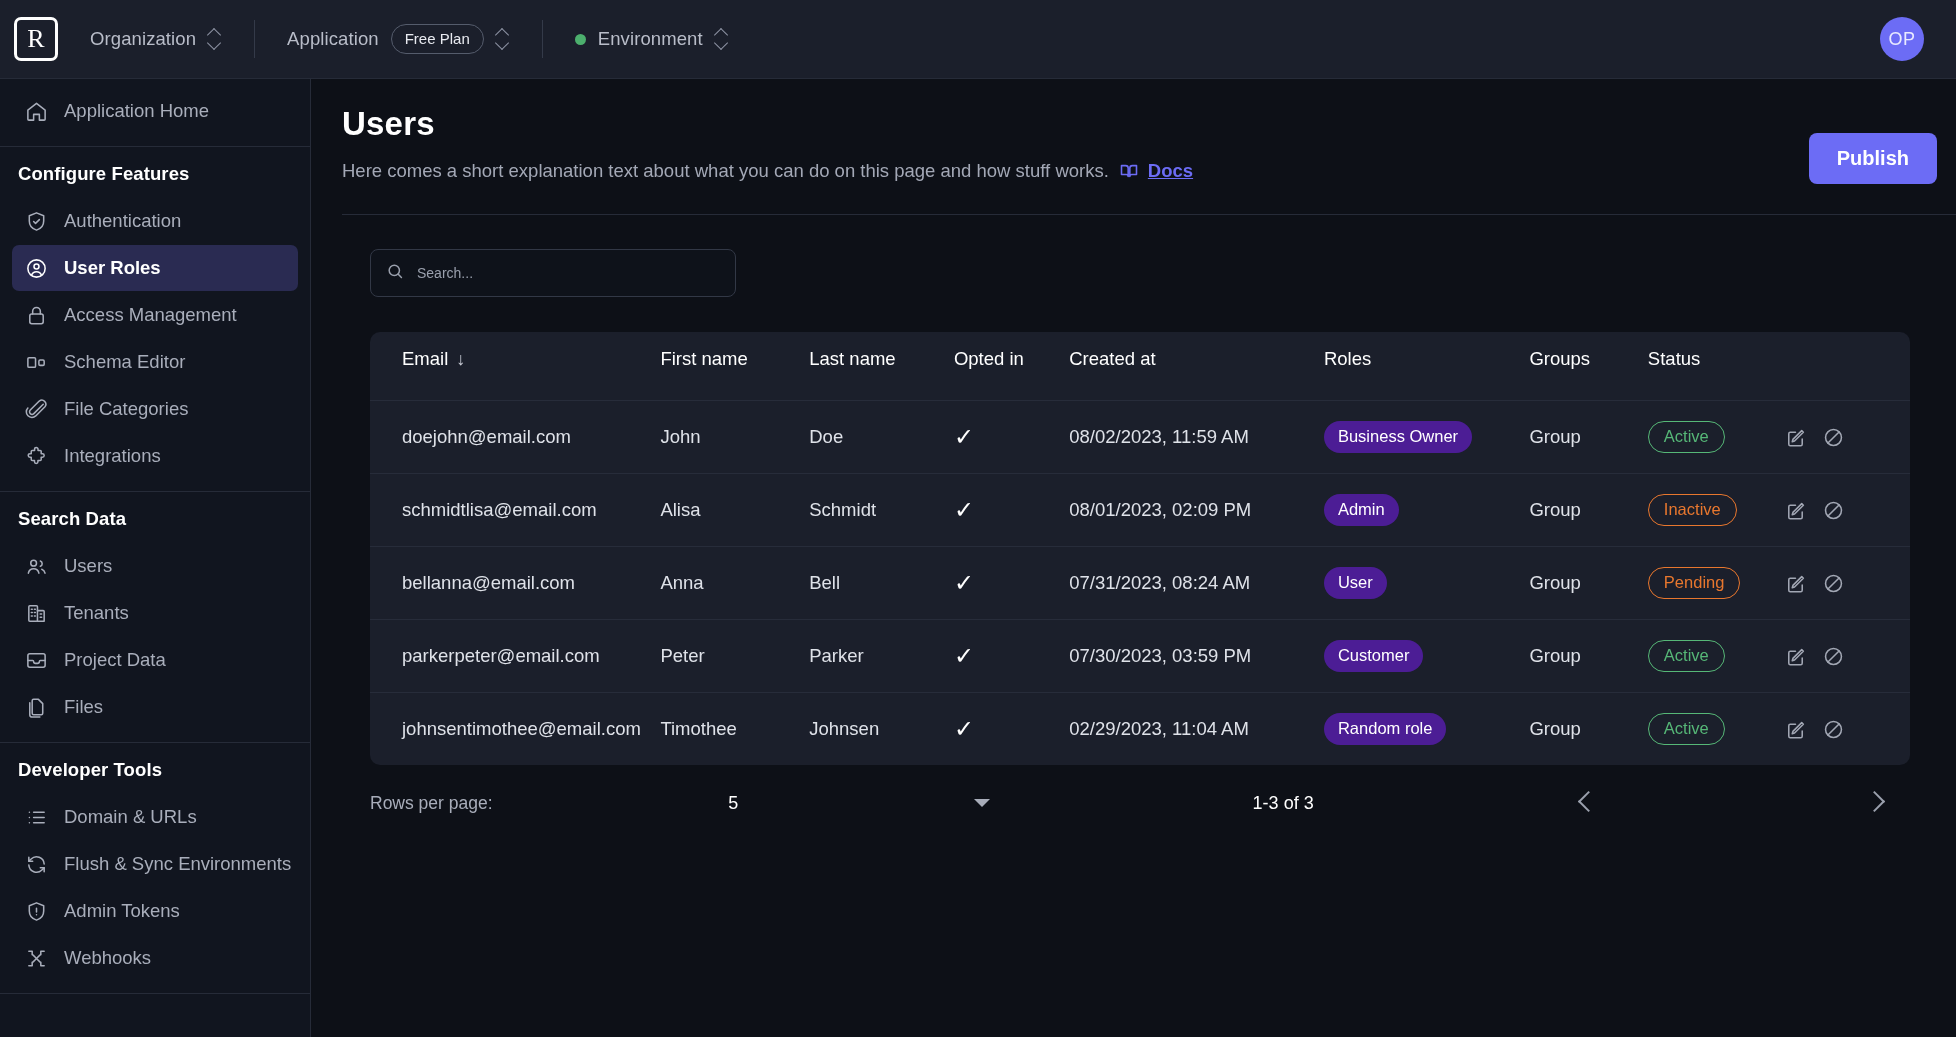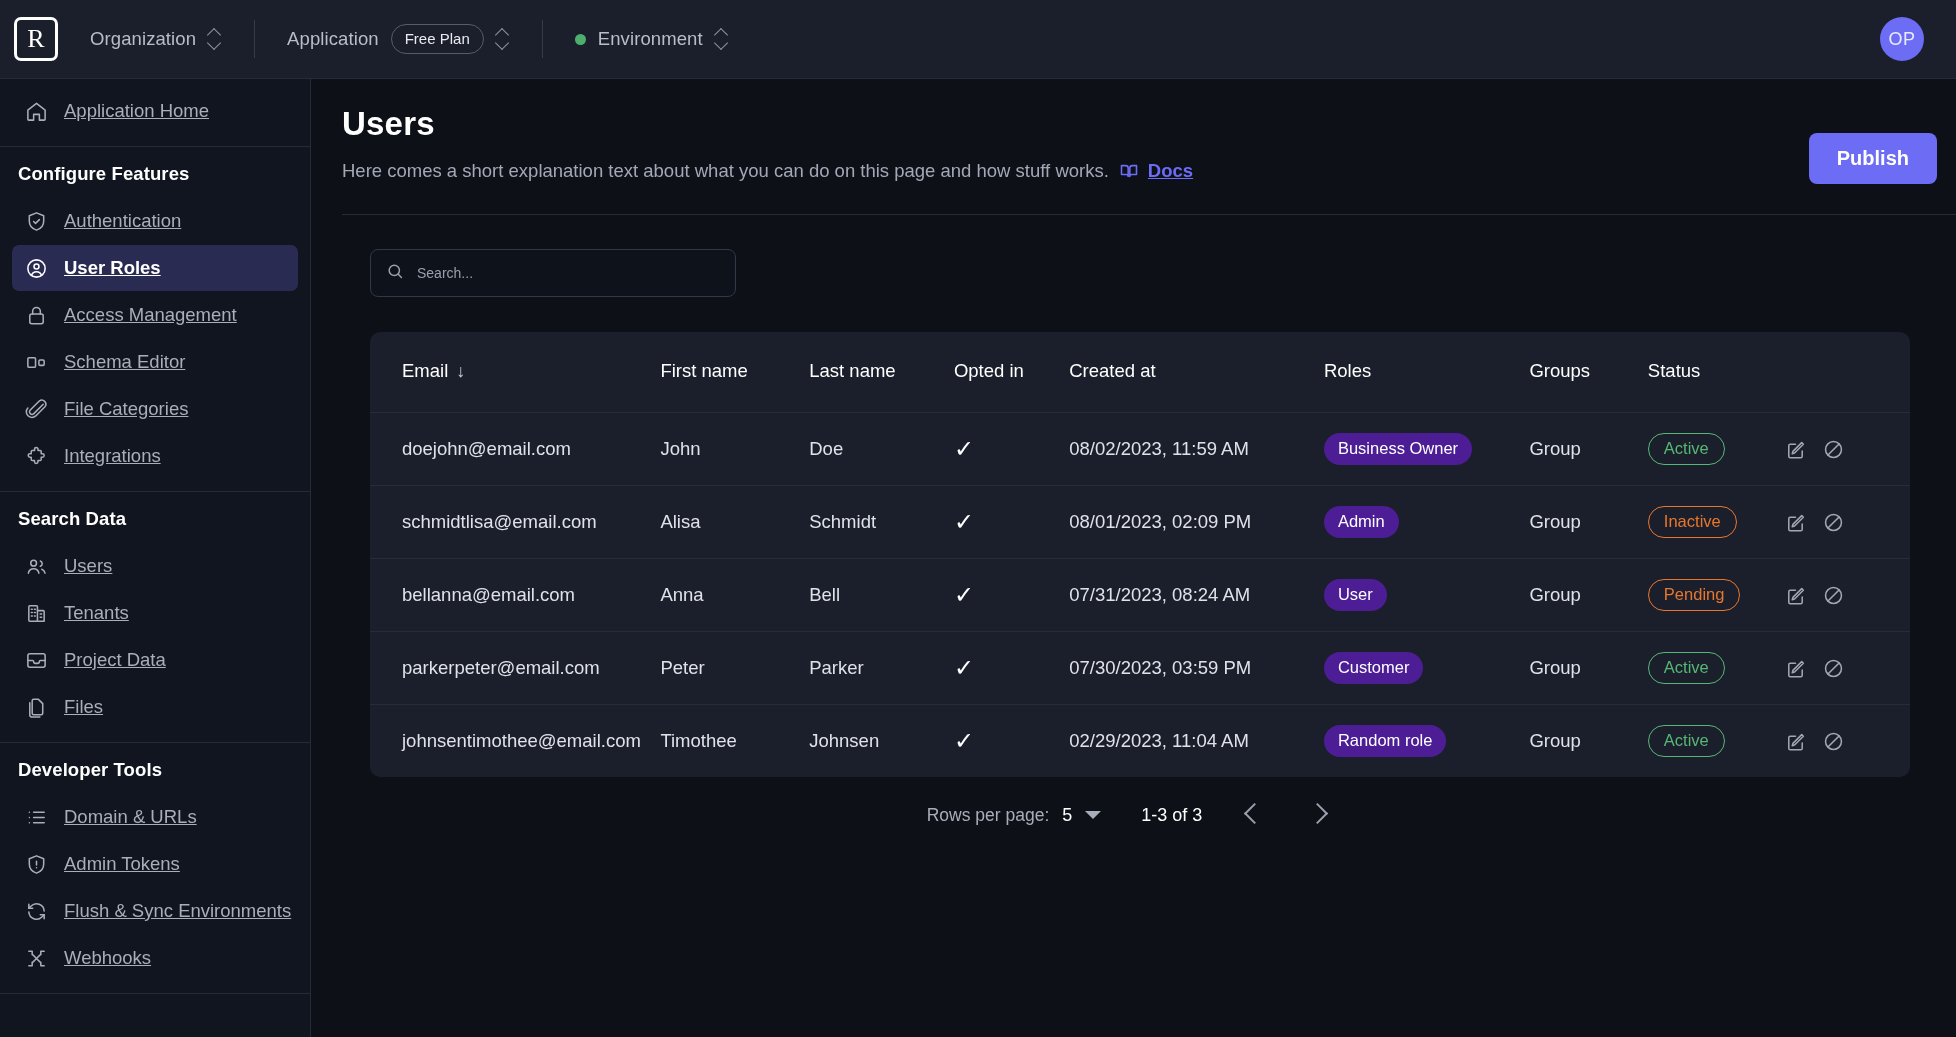--- a/index.html
+++ b/index.html
@@ -54,21 +54,21 @@
   .sidebar {
     position: absolute; top: 79px; left: 0; width: 311px; height: 958px;
     background: #11151f;
     border-right: 1px solid #262b38;
     padding-top: 8px;
   }
   .side-item {
     display: flex; align-items: center; gap: 16px;
     height: 46px; margin: 1px 12px; padding-left: 13px;
     border-radius: 7px;
-    color: #a9aebb; font-size: 18.5px; white-space: nowrap; text-decoration: underline;
+    color: #a9aebb; font-size: 18.5px; white-space: nowrap;
   }
   .side-item.active { background: #2a2b52; color: #ffffff; font-weight: 600; }
   .side-icon { width: 23px; height: 23px; flex: 0 0 23px; display: block; }
   .side-icon svg { width: 23px; height: 23px; display: block; }
   .side-divider { height: 1px; background: #262b38; margin: 12px 0 12px 0; }
   .side-heading {
     color: #ffffff; font-size: 18.5px; font-weight: 700;
     padding: 4px 0 12px 18px; letter-spacing: .1px;
   }
 
@@ -107,21 +107,21 @@
   .search-input::placeholder { color: #9aa0ad; }
 
   
   .table-card {
     margin-top: 35px; margin-left: 30px;
     background: #1b1f2b; border-radius: 10px; overflow: hidden;
   }
   table { width: 100%; border-collapse: collapse; table-layout: fixed; }
   thead th {
     text-align: left; color: #ffffff; font-size: 18.5px; font-weight: 400;
-    padding: 28px 0 30px 0; white-space: nowrap;
+    padding: 16px 0 30px 0; white-space: nowrap;
   }
   thead th:first-child { padding-left: 32px; }
   tbody td {
     color: #dfe2e9; font-size: 18.5px; font-weight: 400;
     padding: 20px 0; border-top: 1px solid #272c3a; white-space: nowrap;
   }
   tbody td:first-child { padding-left: 32px; }
   .col-email   { width: 277px; }
   .col-first   { width: 142px; }
   .col-last    { width: 138px; }
@@ -142,21 +142,21 @@
     padding: 5px 15px 6px; border: 1.4px solid currentColor;
   }
   .status-active   { color: #56b777; }
   .status-inactive { color: #e8772e; }
   .status-pending  { color: #e8772e; }
   .row-actions { display: flex; align-items: center; gap: 15px; }
   .row-actions svg { width: 23px; height: 23px; display: block; }
 
   
   .pagination {
-    display: flex; align-items: center; justify-content: center;
+    display: flex; align-items: center; justify-content: space-between;
     gap: 0; margin-top: 25px; padding-right: 22px; margin-left: 30px;
     color: #a8adba; font-size: 17.5px;
   }
   .rows-label { color: #a8adba; }
   .rows-value { color: #ffffff; margin-left: 13px; font-size: 18px; }
   .caret-down {
     width: 0; height: 0; margin-left: 13px;
     border-left: 8px solid transparent; border-right: 8px solid transparent;
     border-top: 8px solid #a8adba;
   }
@@ -326,36 +326,36 @@
       <svg viewBox="0 0 24 24" fill="none" stroke="#a9aebb" stroke-width="1.6" stroke-linecap="round" stroke-linejoin="round">
           <path d="M9 6.5h11M9 12h11M9 17.5h11M4.6 6.5h.01M4.6 12h.01M4.6 17.5h.01"></path>
         </svg>
     </span>
     <span>Domain &amp; URLs</span>
   </div>
 
   <div class="side-item">
     <span class="side-icon">
       <svg viewBox="0 0 24 24" fill="none" stroke="#a9aebb" stroke-width="1.6" stroke-linecap="round" stroke-linejoin="round">
-          <path d="M12 3 4.5 6v5.5c0 4.6 3.1 8.2 7.5 9.5 4.4-1.3 7.5-4.9 7.5-9.5V6z"></path>
-          <path d="M12 8.5v4M12 15.5h.01"></path>
-        </svg>
-    </span>
-    <span>Admin Tokens</span>
-  </div>
-
-  <div class="side-item">
-    <span class="side-icon">
-      <svg viewBox="0 0 24 24" fill="none" stroke="#a9aebb" stroke-width="1.6" stroke-linecap="round" stroke-linejoin="round">
           <path d="M20 11.5a8 8 0 0 0-13.6-5.2L4 8.5"></path>
           <path d="M4 12.5a8 8 0 0 0 13.6 5.2L20 15.5"></path>
           <path d="M4 4.5v4h4M20 19.5v-4h-4"></path>
         </svg>
     </span>
     <span>Flush &amp; Sync Environments</span>
+  </div>
+
+  <div class="side-item">
+    <span class="side-icon">
+      <svg viewBox="0 0 24 24" fill="none" stroke="#a9aebb" stroke-width="1.6" stroke-linecap="round" stroke-linejoin="round">
+          <path d="M12 3 4.5 6v5.5c0 4.6 3.1 8.2 7.5 9.5 4.4-1.3 7.5-4.9 7.5-9.5V6z"></path>
+          <path d="M12 8.5v4M12 15.5h.01"></path>
+        </svg>
+    </span>
+    <span>Admin Tokens</span>
   </div>
 
   <div class="side-item">
     <span class="side-icon">
       <svg viewBox="0 0 24 24" fill="none" stroke="#a9aebb" stroke-width="1.6" stroke-linecap="round" stroke-linejoin="round">
           <path d="M4 4.5h3.5V8M20 4.5h-3.5V8M4 19.5h3.5V16M20 19.5h-3.5V16M8.5 8.5l3 3M15.5 8.5l-3 3M8.5 15.5l3-3M15.5 15.5l-3-3"></path>
         </svg>
     </span>
     <span>Webhooks</span>
   </div>

